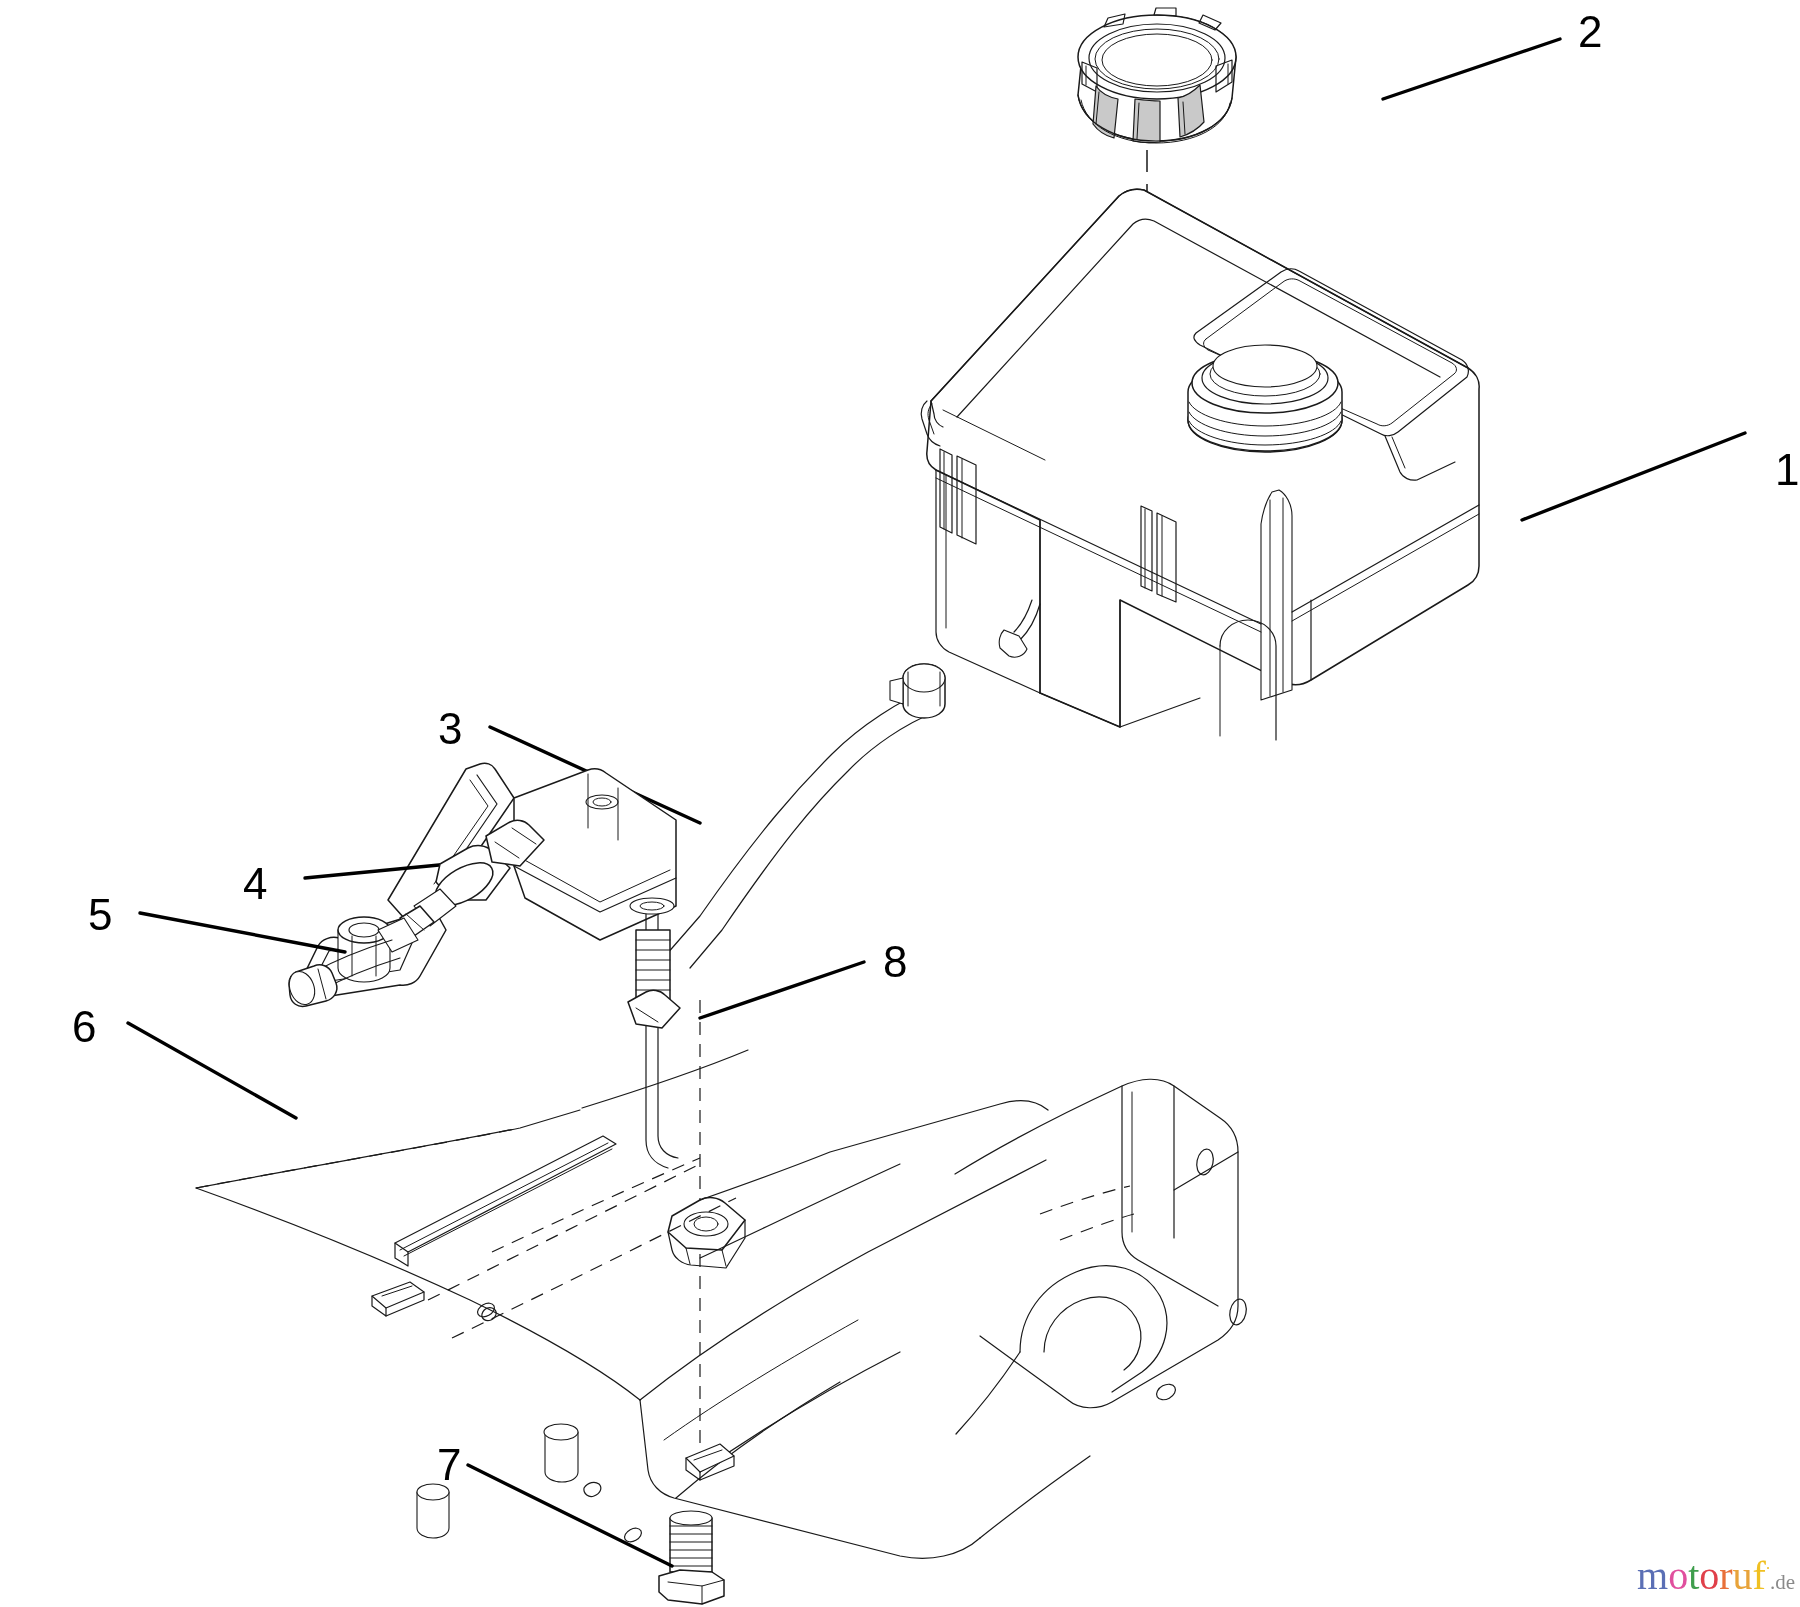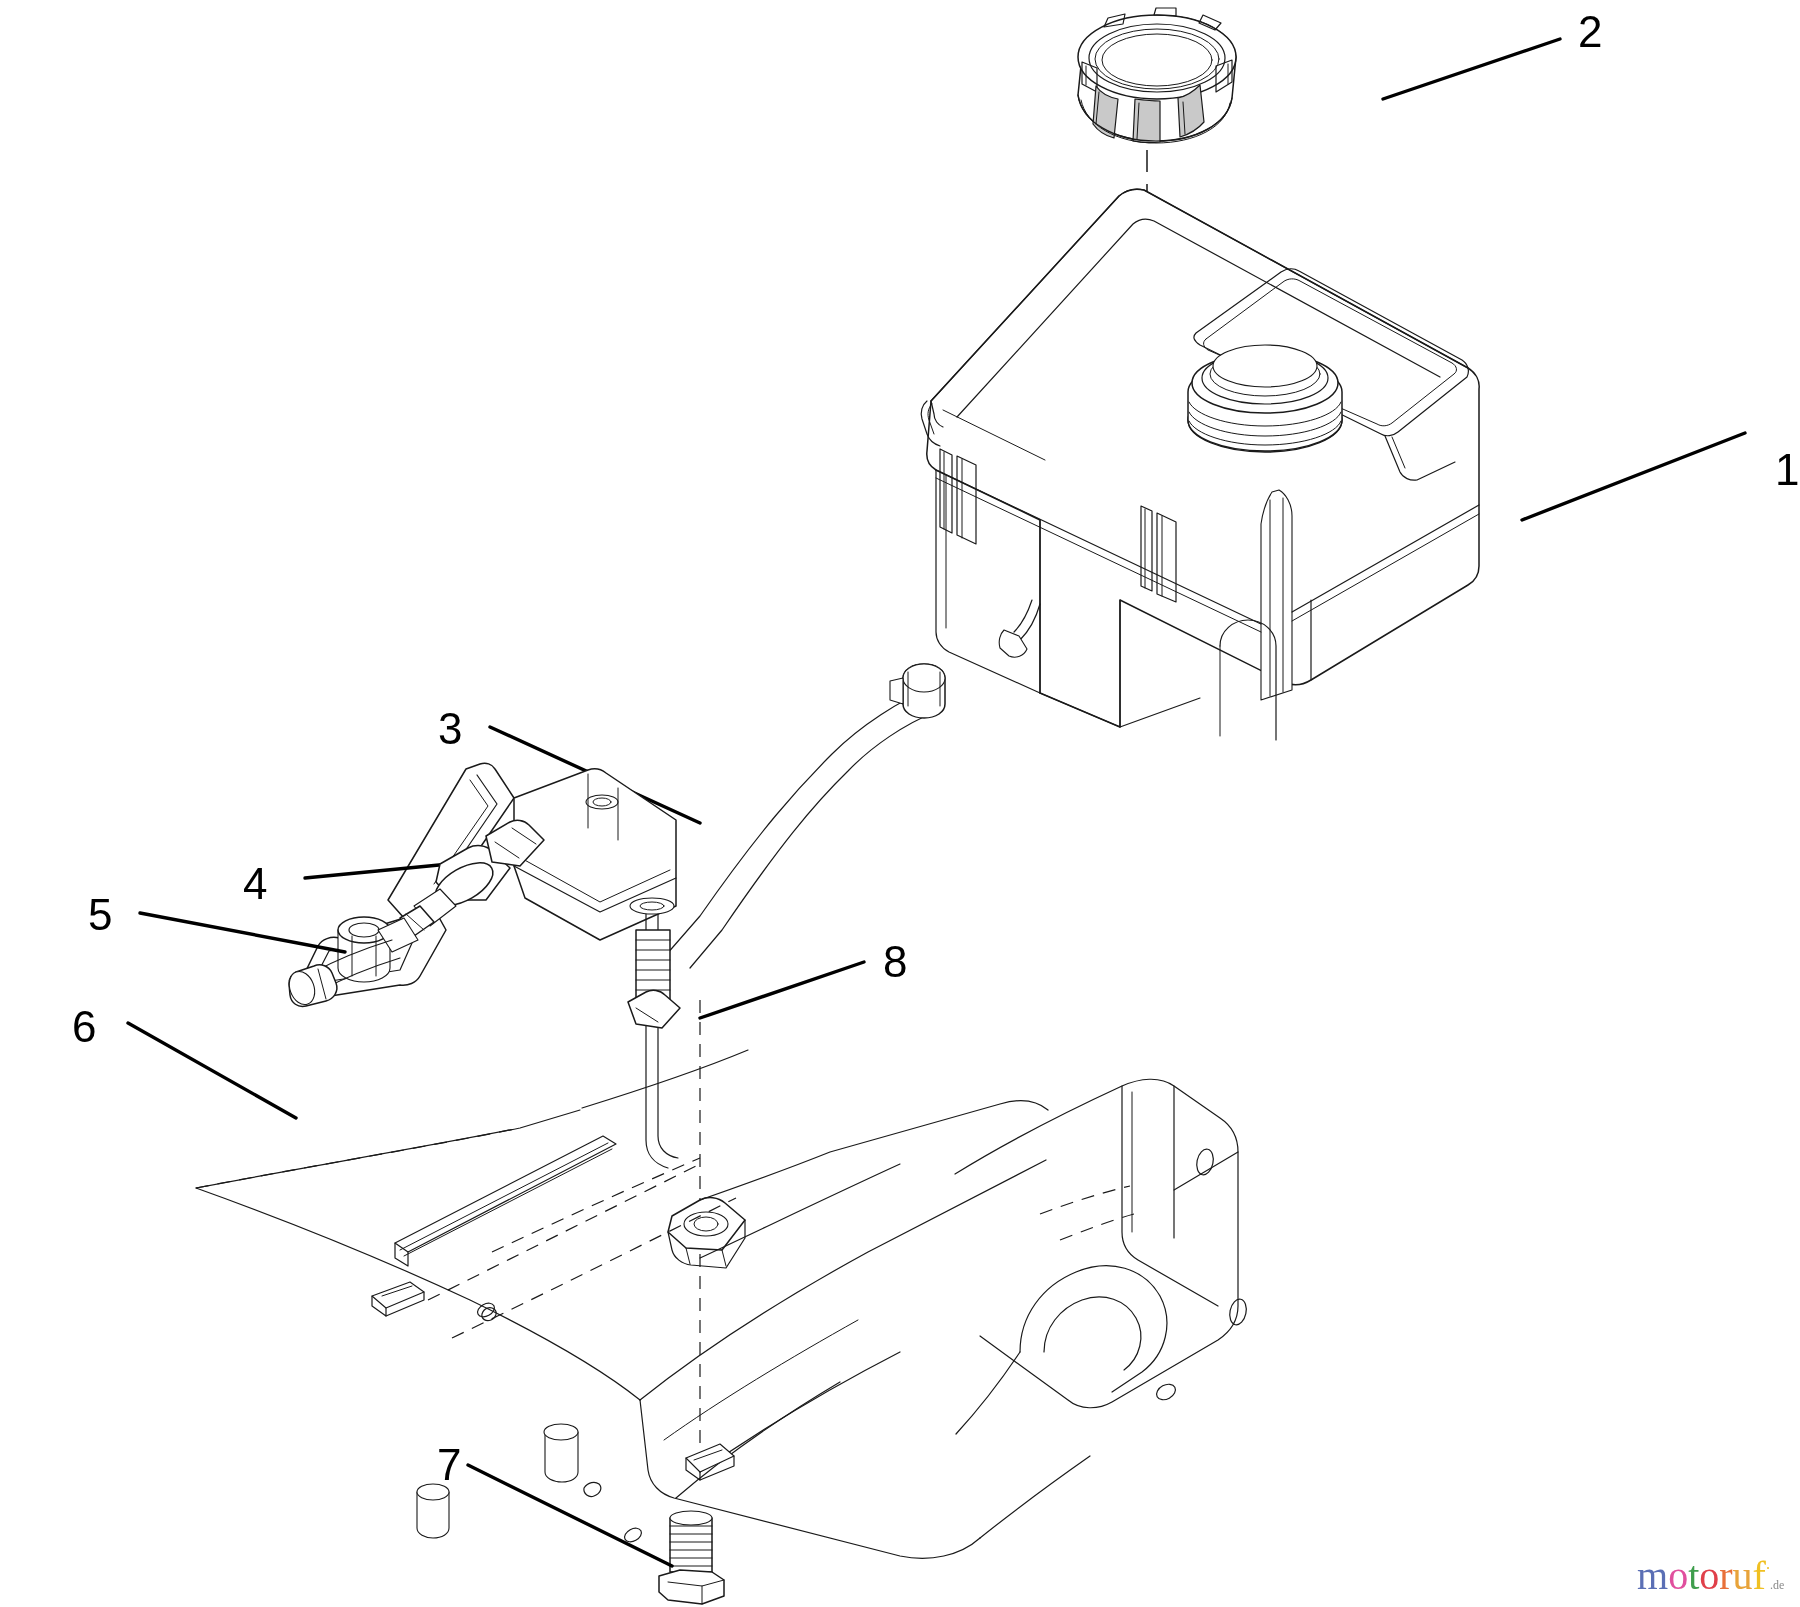--- a/index.html
+++ b/index.html
@@ -42,21 +42,21 @@
     letter-spacing: 0px;
     white-space: nowrap;
     user-select: none;
   }
   #watermark .wm-dot {
     position: relative;
     top: -20px;
     font-size: 16px;
   }
   #watermark .wm-de {
-    font-size: 12px;
+    font-size: 21px;
     color: #8a8a8a;
   }
 </style>
 </head>
 <body>
 
 <div id="diagram-root">
 
   <svg id="drawing-svg" viewBox="0 0 1800 1607" xmlns="http://www.w3.org/2000/svg">
     <defs>

